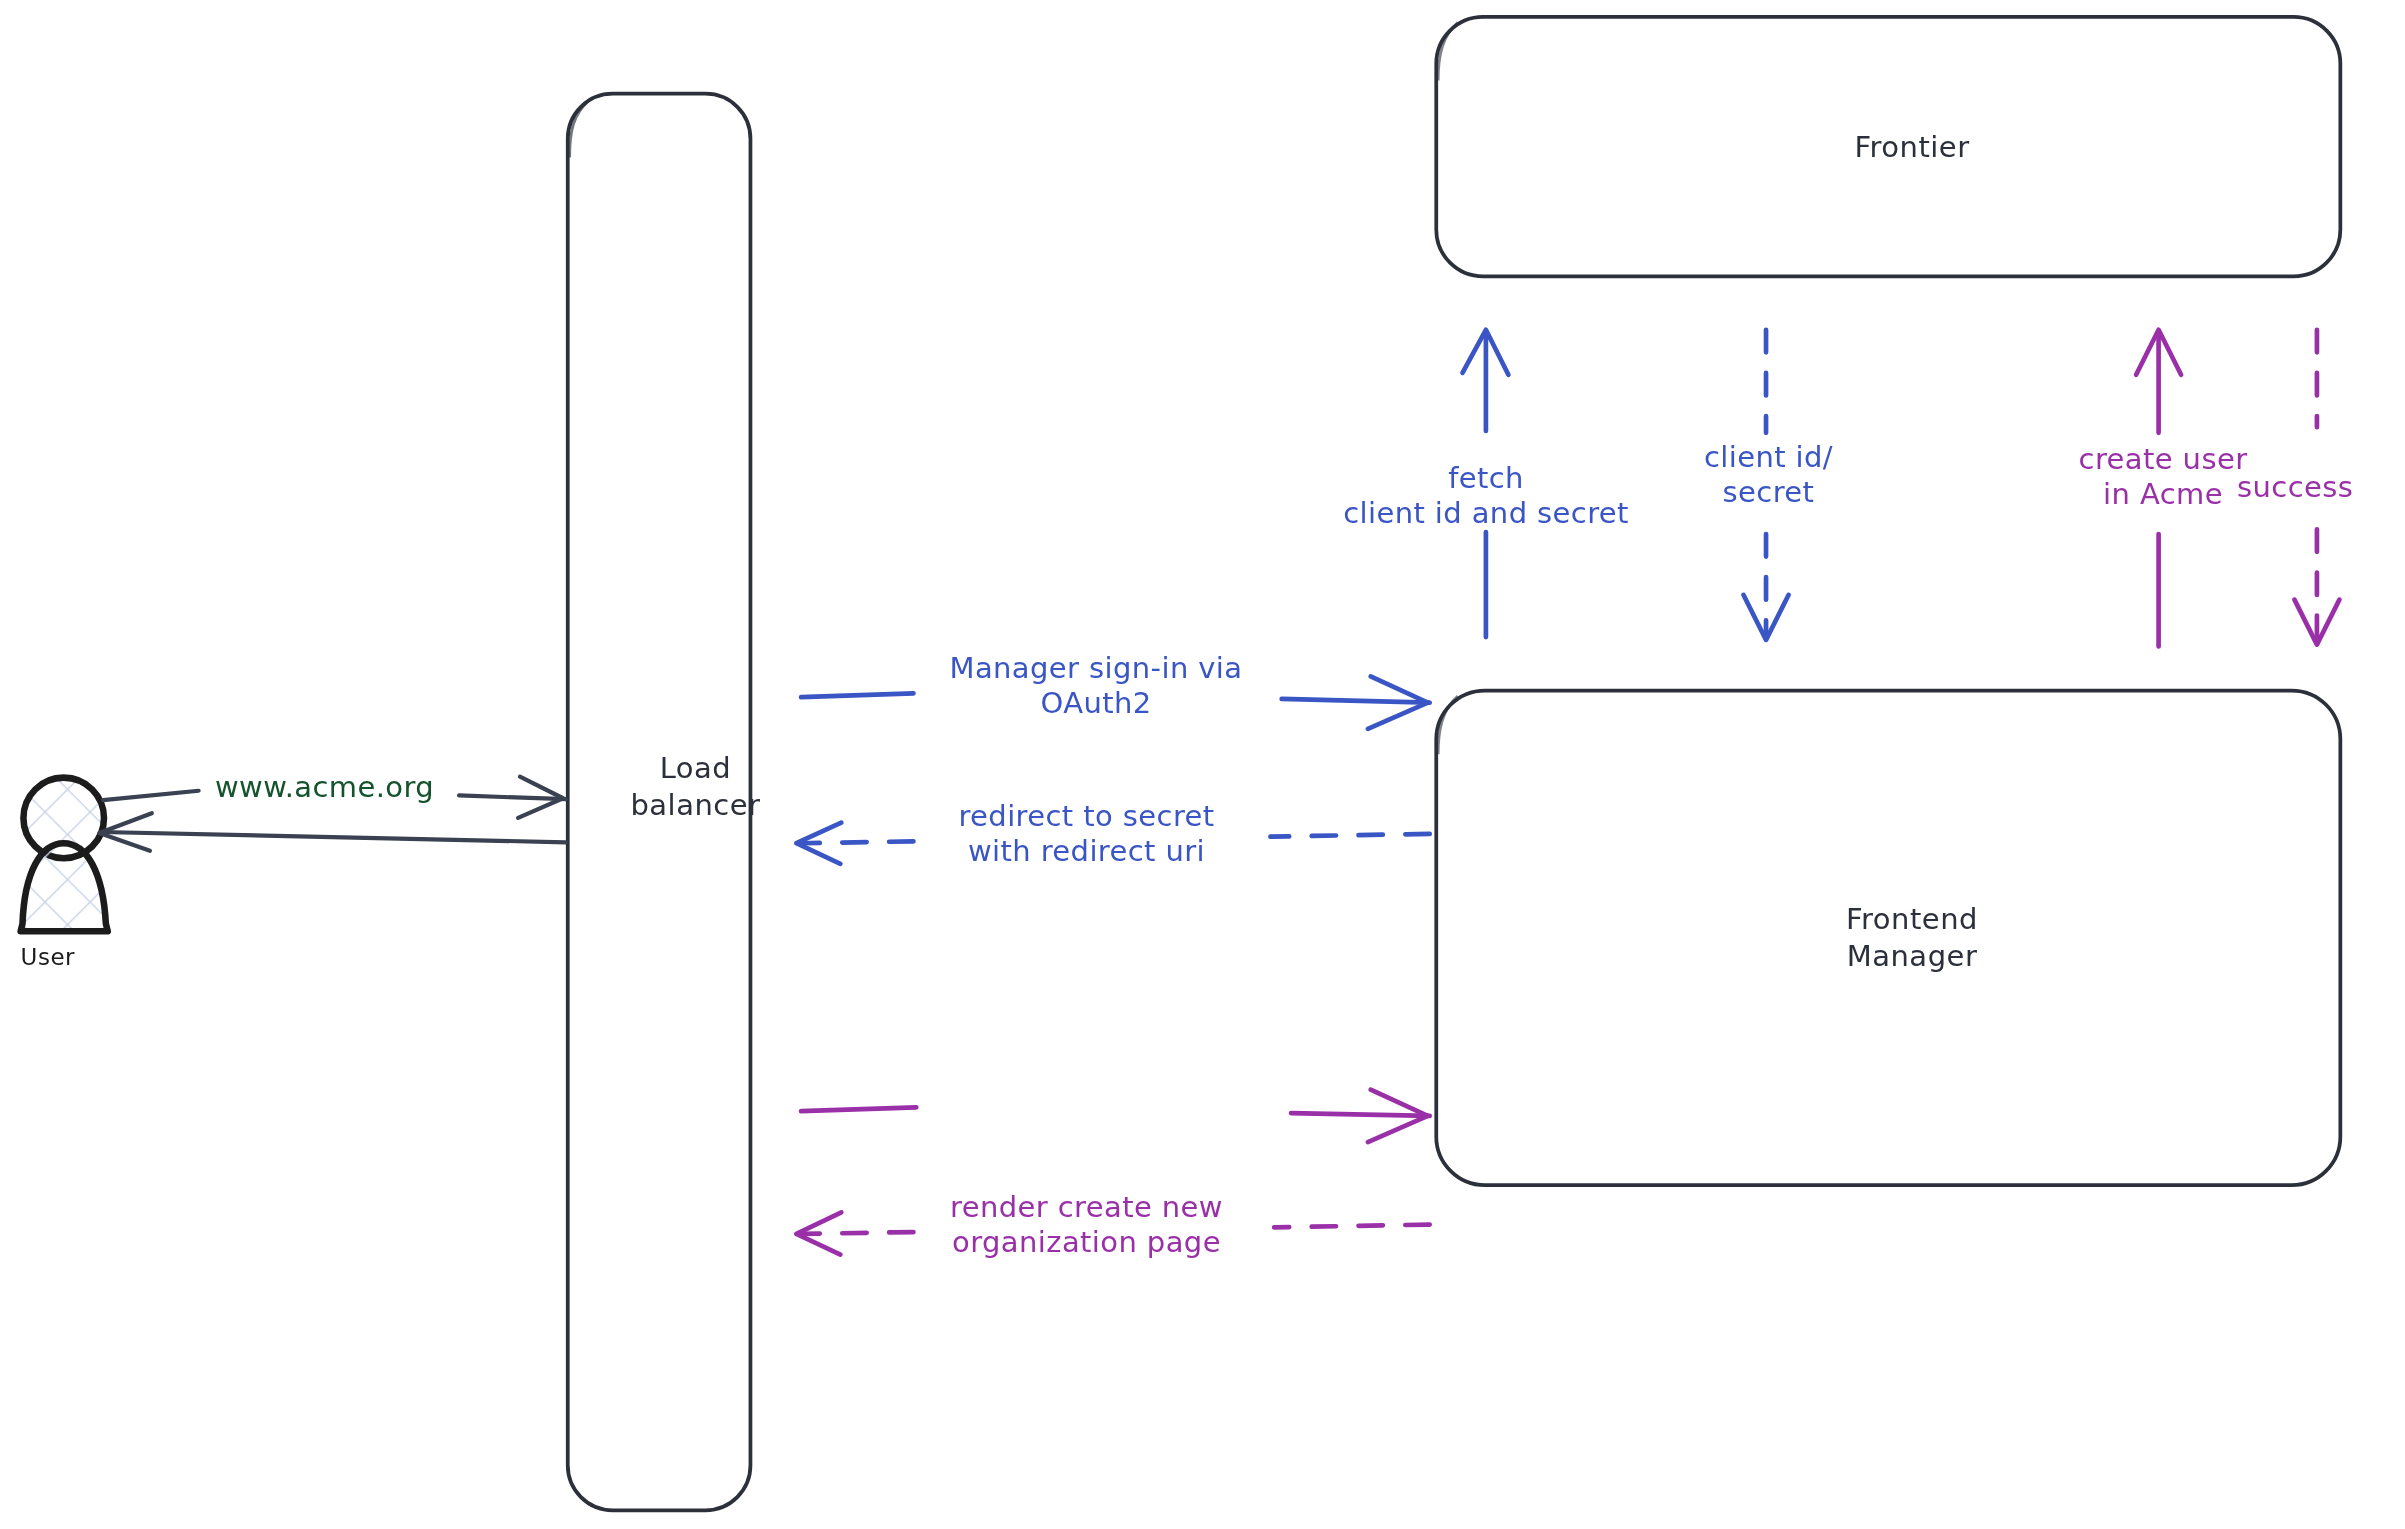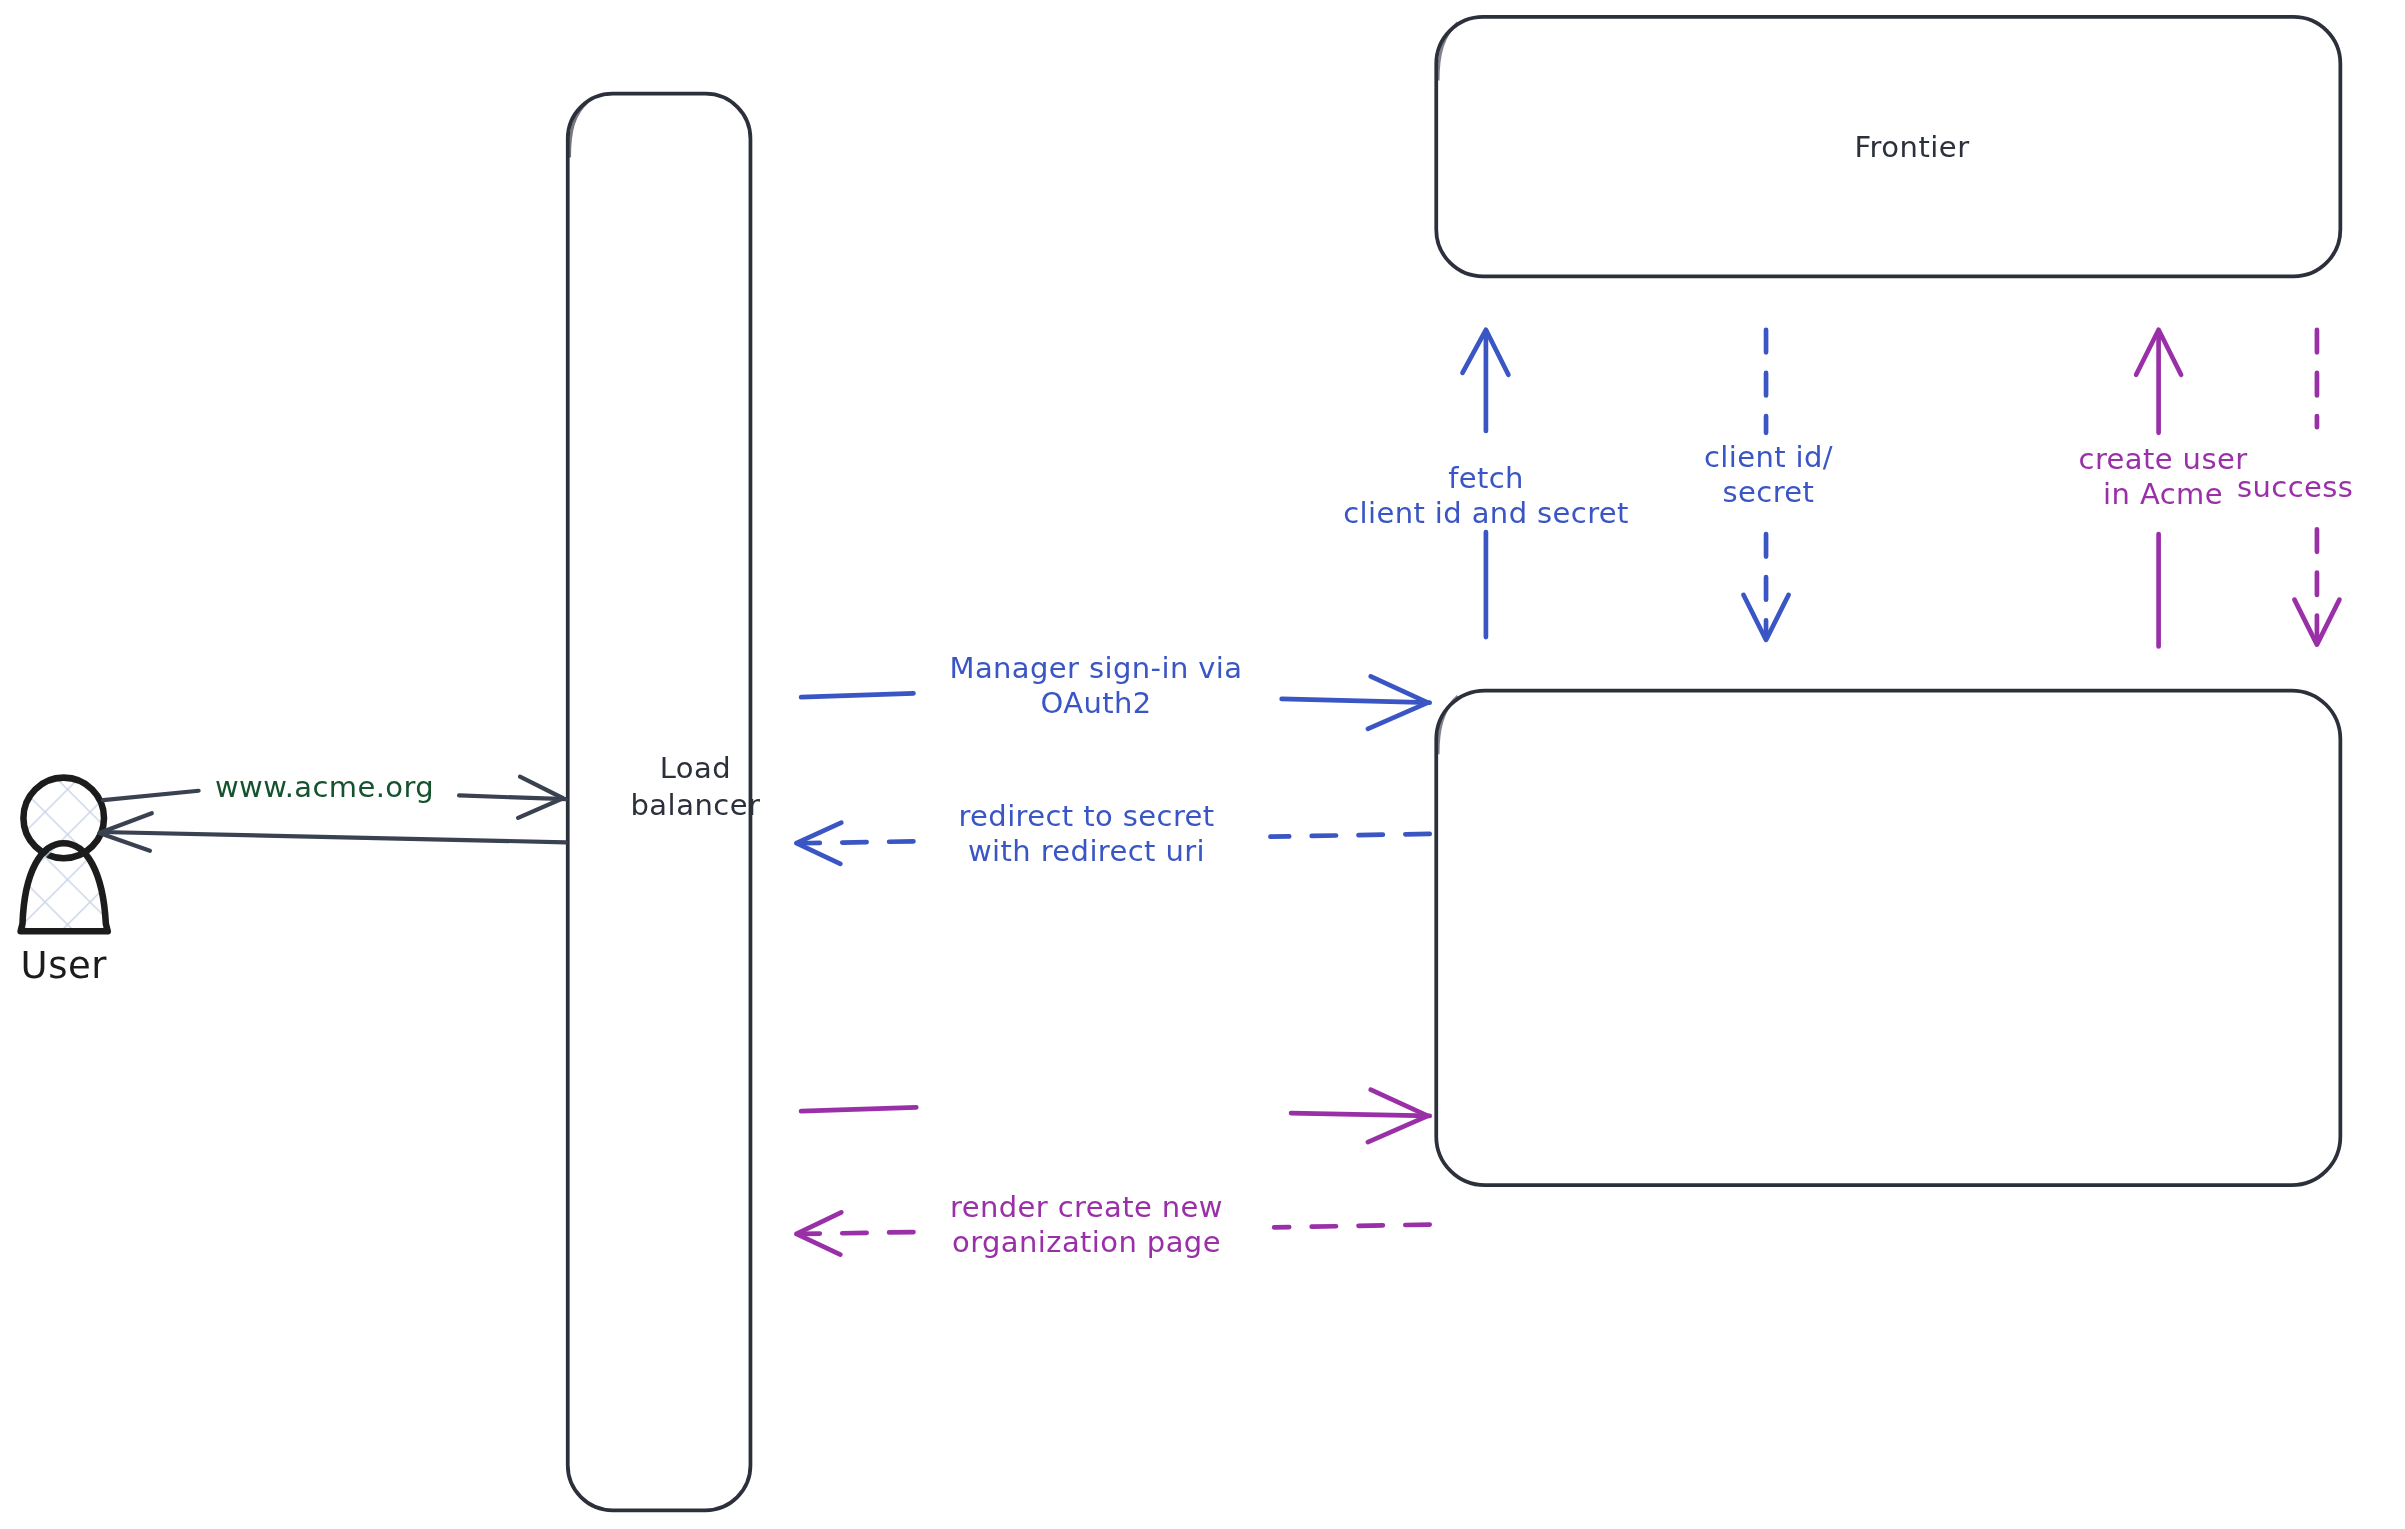--- a/index.html
+++ b/index.html
@@ -44,21 +44,21 @@
     letter-spacing: 0.4px;
     white-space: pre-line;
   }
   .lbl-blue { color: #3a55c4; }
   .lbl-purple { color: #9a30a8; }
   .lbl-dark { color: #14532d; }
   .actor-caption {
     position: absolute;
     color: #1c1c1c;
     font-family: "DejaVu Sans", sans-serif;
-    font-size: 37px;
+    font-size: 23px;
     letter-spacing: 0.5px;
   }
 </style>
 </head>
 <body>
 
 <div id="canvas">
 
   <svg class="layer" viewBox="0 0 2567 1633">
     <defs>
@@ -148,20 +148,22 @@
     </g>
   </svg>
 
   <div class="actor-caption" style="left:20.6px; top:944px;">User</div>
 
   <div class="node-label" style="left:580px; top:750px; width:183px;">Load
 balancer</div>
 
   <div class="node-label" style="left:1436px; top:129px; width:904px;">Frontier</div>
 
+  <div class="node-label" style="left:1436px; top:901px; width:904px;">Frontend
+Manager</div>
 
   <div class="edge-label lbl-dark" style="left:184px; top:770px; width:281px;">www.acme.org</div>
 
   <div class="edge-label lbl-blue" style="left:899px; top:651px; width:394px;">Manager sign-in via
 OAuth2</div>
 
   <div class="edge-label lbl-blue" style="left:899px; top:799px; width:375px;">redirect to secret
 with redirect uri</div>
 
 

